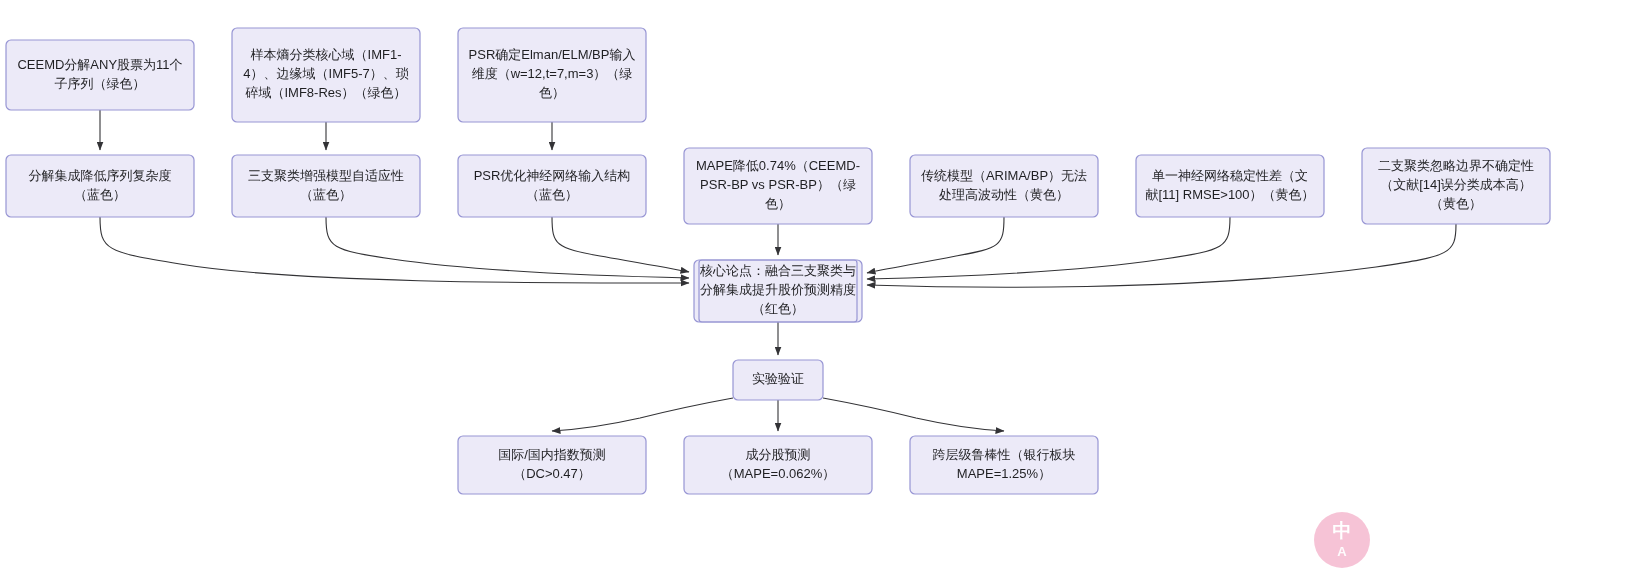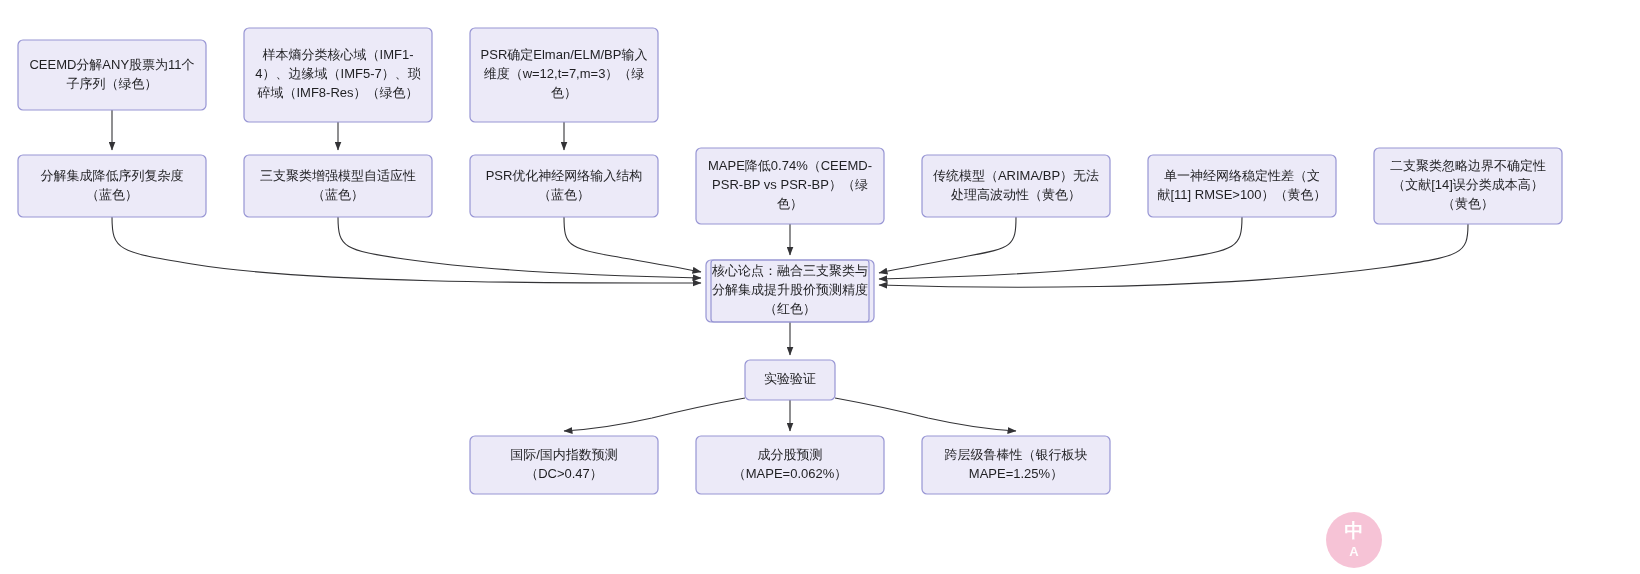--- a/index.html
+++ b/index.html
@@ -9,21 +9,21 @@
   }
   body {
     width: 1640px;
     height: 574px;
     position: relative;
     overflow: hidden;
     font-family: "Liberation Sans", "DejaVu Sans", sans-serif;
   }
   #diagram-root {
     position: absolute;
-    left: 12px; top: 0;
+    left: 0; top: 0;
     width: 1376px;
     height: 574px;
   }
   svg#flow {
     position: absolute;
     left: 0; top: 0;
     width: 1640px;
     height: 574px;
     display: block;
   }

